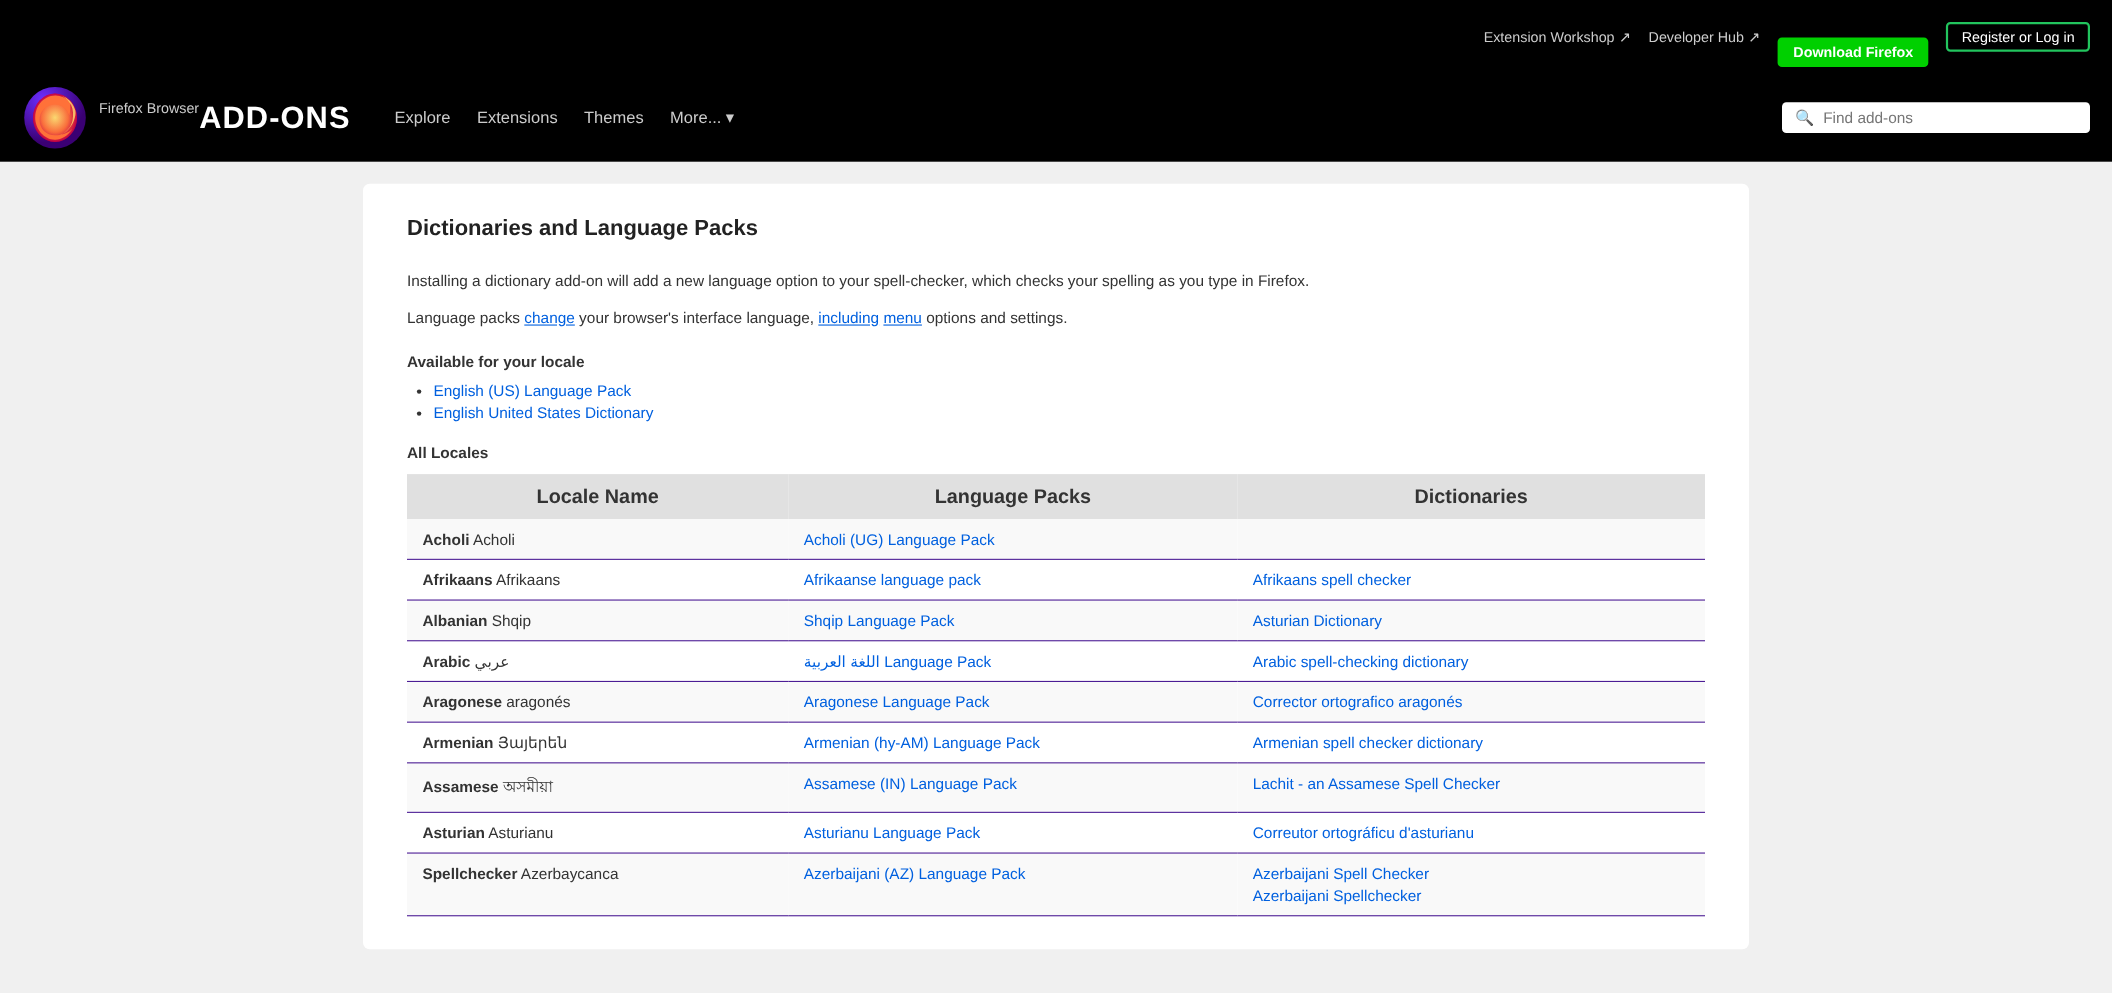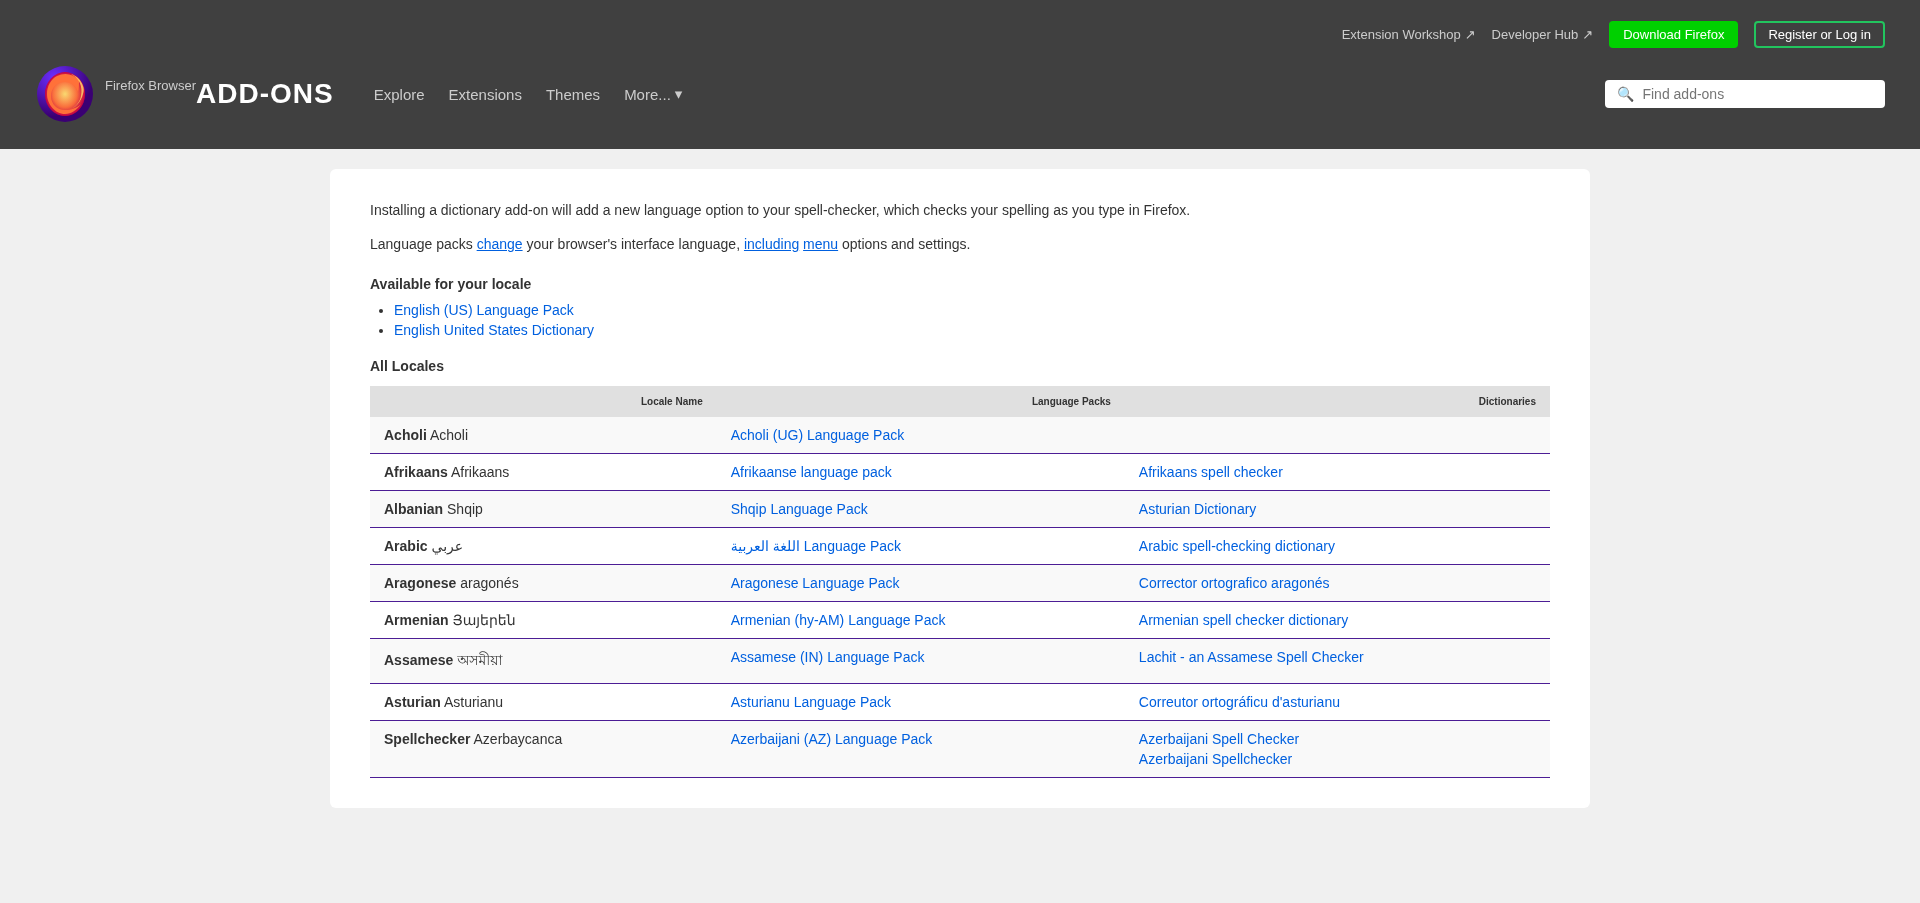--- a/index.html
+++ b/index.html
@@ -1,21 +1,21 @@
 <!DOCTYPE html>
 <html><head>
   <meta charset="utf-8">
   <style>
     * { box-sizing: border-box; margin: 0; padding: 0; }
     body { font-family: Arial, sans-serif; font-size: 14px; background: #f0f0f0; color: #333; }
 
     
     .header {
-      background: #404040;
-      padding: 15px;
+      background: #000000;
+      padding: 0;
     }
     .header-top {
       display: flex;
       justify-content: flex-end;
       align-items: center;
       padding: 6px 20px;
       gap: 16px;
       font-size: 13px;
     }
     .header-top a {
@@ -25,22 +25,23 @@
       align-items: center;
       gap: 4px;
     }
     .btn-download {
       background: #00d000;
       color: #fff;
       border: none;
       padding: 6px 14px;
       border-radius: 4px;
       font-size: 13px;
-      font-weight: normal;
+      font-weight: bold;
       cursor: pointer;
+      margin-top: 28px;
     }
     .btn-register {
       background: transparent;
       color: #fff;
       border: 2px solid #22c55e;
       padding: 4px 12px;
       border-radius: 4px;
       font-size: 13px;
       cursor: pointer;
     }
@@ -151,23 +152,23 @@
     }
 
     
     .locales-table {
       width: 100%;
       border-collapse: collapse;
     }
     .locales-table th {
       background: #e0e0e0;
       padding: 10px 14px;
-      text-align: right;
-      font-weight: bold;
-      font-size: 10px;
+      text-align: center;
+      font-weight: bold;
+      font-size: 18px;
       color: #333;
     }
     .locales-table td {
       padding: 10px 14px;
       font-size: 14px;
       border-bottom: 1px solid #4c1d95;
       vertical-align: top;
     }
     .locales-table tr:nth-child(odd) { background: #f9f9f9; }
     .locales-table tr:nth-child(even) { background: #fff; }
@@ -228,20 +229,21 @@
     </nav>
     <div class="search-area">
       <span class="search-icon-svg">🔍</span>
       <input type="text" placeholder="Find add-ons" style="">
     </div>
   </div>
 </header>
 
 <div class="page-content">
   <div class="content-box">
+    <h1 class="page-title">Dictionaries and Language Packs</h1>
 
     <p class="description">
       Installing a dictionary add-on will add a new language option to your spell-checker, which checks your spelling as you type in Firefox.
     </p>
     <p class="description">
       Language packs <a href="#">change</a> your browser's interface language, <a href="#">including</a> <a href="#">menu</a> options and settings.
     </p>
 
     <div class="section-title">Available for your locale</div>
     <ul class="locale-list">

